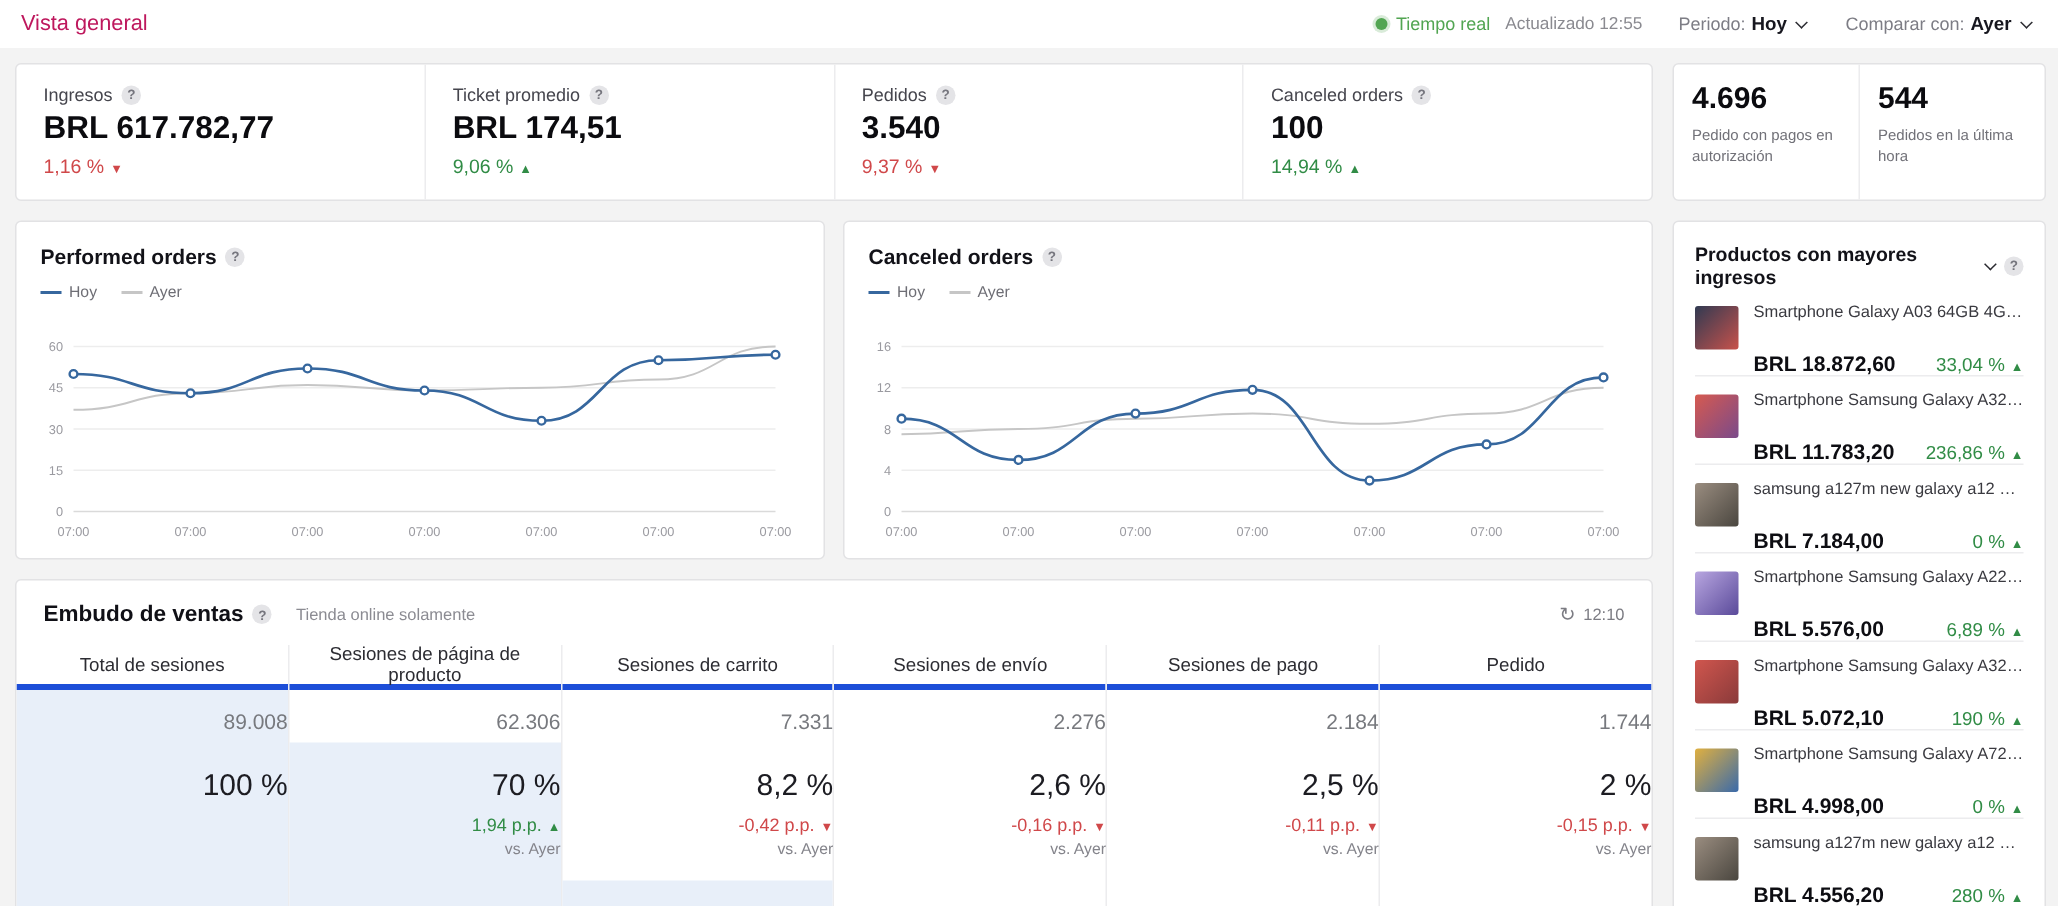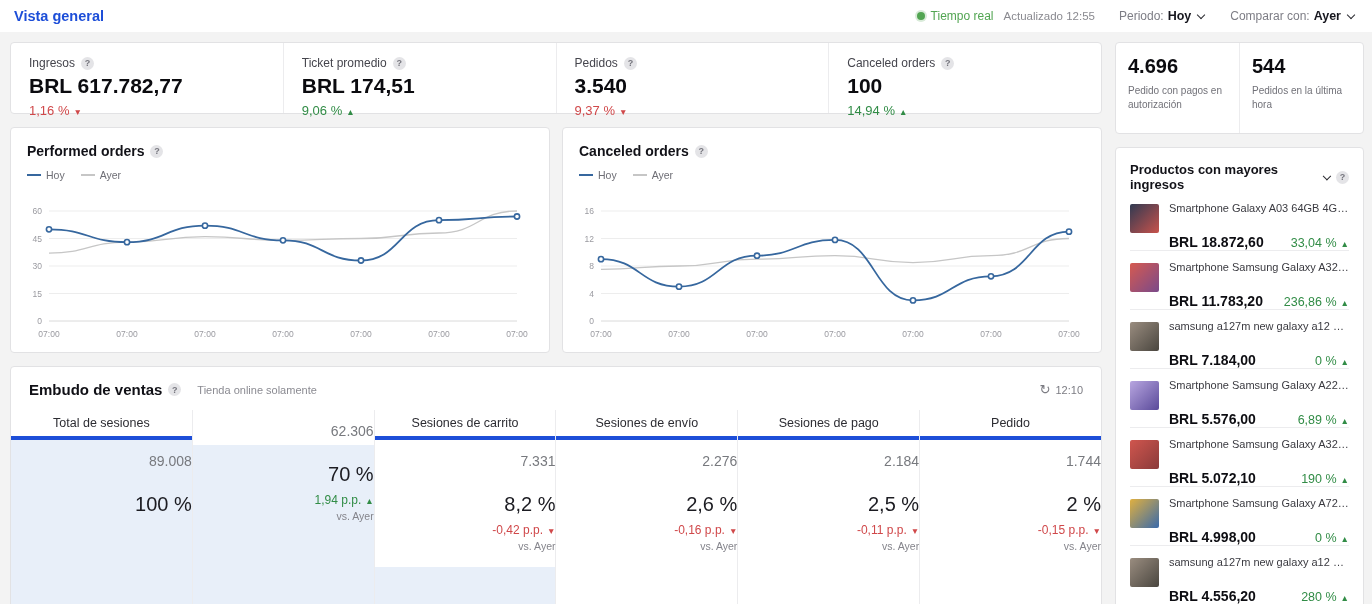--- a/index.html
+++ b/index.html
@@ -10,37 +10,37 @@
   html,body{width:1372px;height:604px;overflow:hidden;}
   body{
     font-family:"Liberation Sans","DejaVu Sans",sans-serif;
     background:#f3f3f3;color:#1b1b21;
   }
   
   .topbar{
     height:32px;background:#ffffff;display:flex;align-items:center;
     justify-content:space-between;padding:0 14px 0 14px;
   }
-  .page-title{font-size:14.5px;font-weight:bold;color:#1d4ed8;}
+  .page-title{font-size:14.5px;font-weight:normal;color:#be185d;}
   .topbar-right{display:flex;align-items:center;gap:10px;font-size:12px;}
   .realtime{display:flex;align-items:center;gap:6px;color:var(--realtime);font-size:12px;}
   .rt-dot{width:8px;height:8px;border-radius:50%;background:var(--realtime);box-shadow:0 0 0 2px rgba(82,165,82,.22);}
   .updated{color:#8a8a90;font-size:11.5px;margin-right:14px;}
   .drop-label{color:#7d7d85;}
   .drop{display:flex;align-items:center;gap:4px;margin-right:16px;cursor:pointer;}
   .drop-value{font-weight:bold;color:#17171f;font-size:12.5px;}
   .chev{display:inline-block;width:6px;height:6px;border-right:1.6px solid #2b2b31;
         border-bottom:1.6px solid #2b2b31;transform:rotate(45deg);margin:-3px 0 0 3px;}
   
   .content{display:flex;gap:13px;padding:10px 10px 0 10px;}
   .col-left{width:1092px;flex:none;display:flex;flex-direction:column;gap:13px;}
   .col-right{width:249px;flex:none;display:flex;flex-direction:column;gap:13px;}
   .card{background:#fff;border:1px solid #e2e2e4;border-radius:4px;}
   
-  .kpi-card{height:72px;display:flex;}
+  .kpi-card{height:92px;display:flex;}
   .kpi{flex:1;padding:13px 18px;border-right:1px solid #ececee;}
   .kpi:last-child{border-right:none;}
   .kpi-label-row{display:flex;align-items:center;font-size:12px;color:#45454d;}
   .kpi-value{font-size:21px;font-weight:bold;color:#0b0b0f;margin-top:4px;}
   .kpi-delta{font-size:13px;margin-top:5px;}
   .help{display:inline-flex;align-items:center;justify-content:center;width:13px;height:13px;
         border-radius:50%;background:#e4e4e7;color:#76767e;font-size:9px;font-weight:bold;
         margin-left:6px;flex:none;cursor:pointer;}
   .arr{font-size:8.5px;margin-left:4px;}
   .up{color:var(--green);} .down{color:var(--red);}
@@ -280,20 +280,21 @@
       <div class="f-bar" style="height: 200px;"></div>
       <div class="f-content">
         <div class="f-count">89.008</div>
         <div class="f-percent">100 %</div>
 
       </div>
     </div>
   </div>
 
   <div class="f-col">
+    <div class="f-header">Sesiones de página de producto</div>
     <div class="f-body">
       <div class="f-bar" style="height: 165px;"></div>
       <div class="f-content">
         <div class="f-count">62.306</div>
         <div class="f-percent">70 %</div>
         <div class="f-delta up"><span class="f-delta-val">1,94 p.p.</span><span class="arr">▲</span></div>
         <div class="f-vs">vs. Ayer</div>
       </div>
     </div>
   </div>

